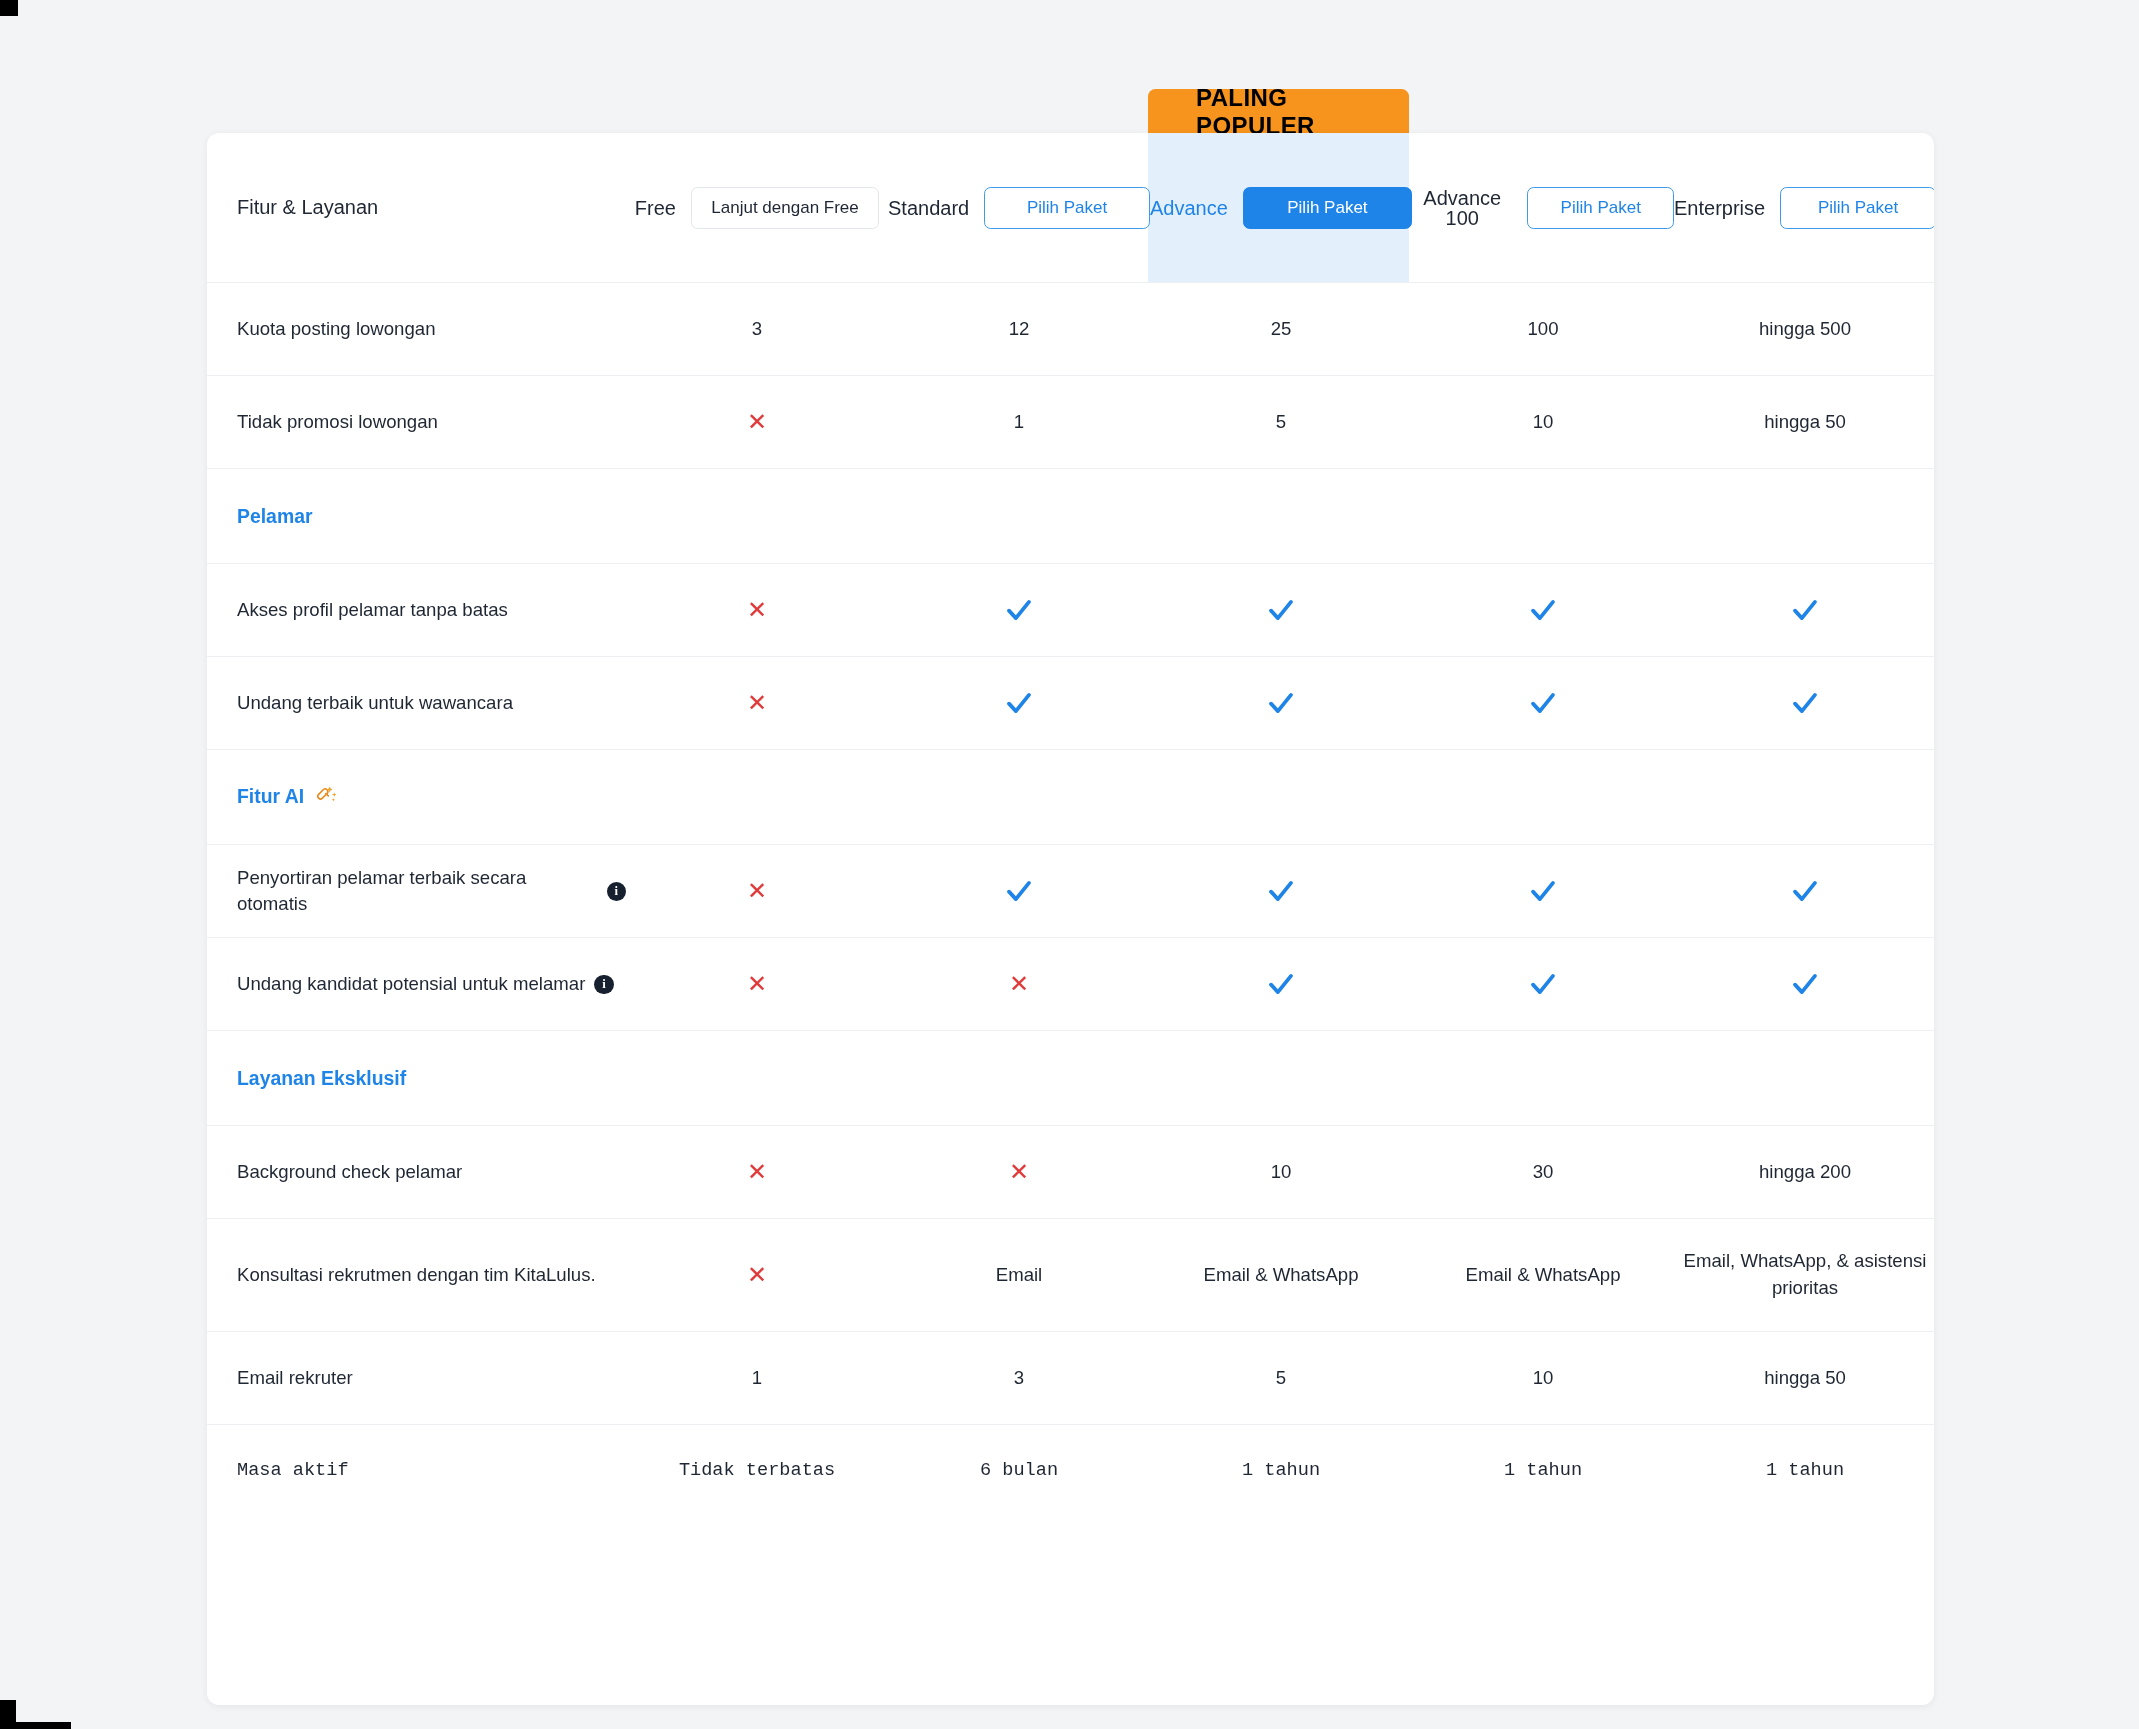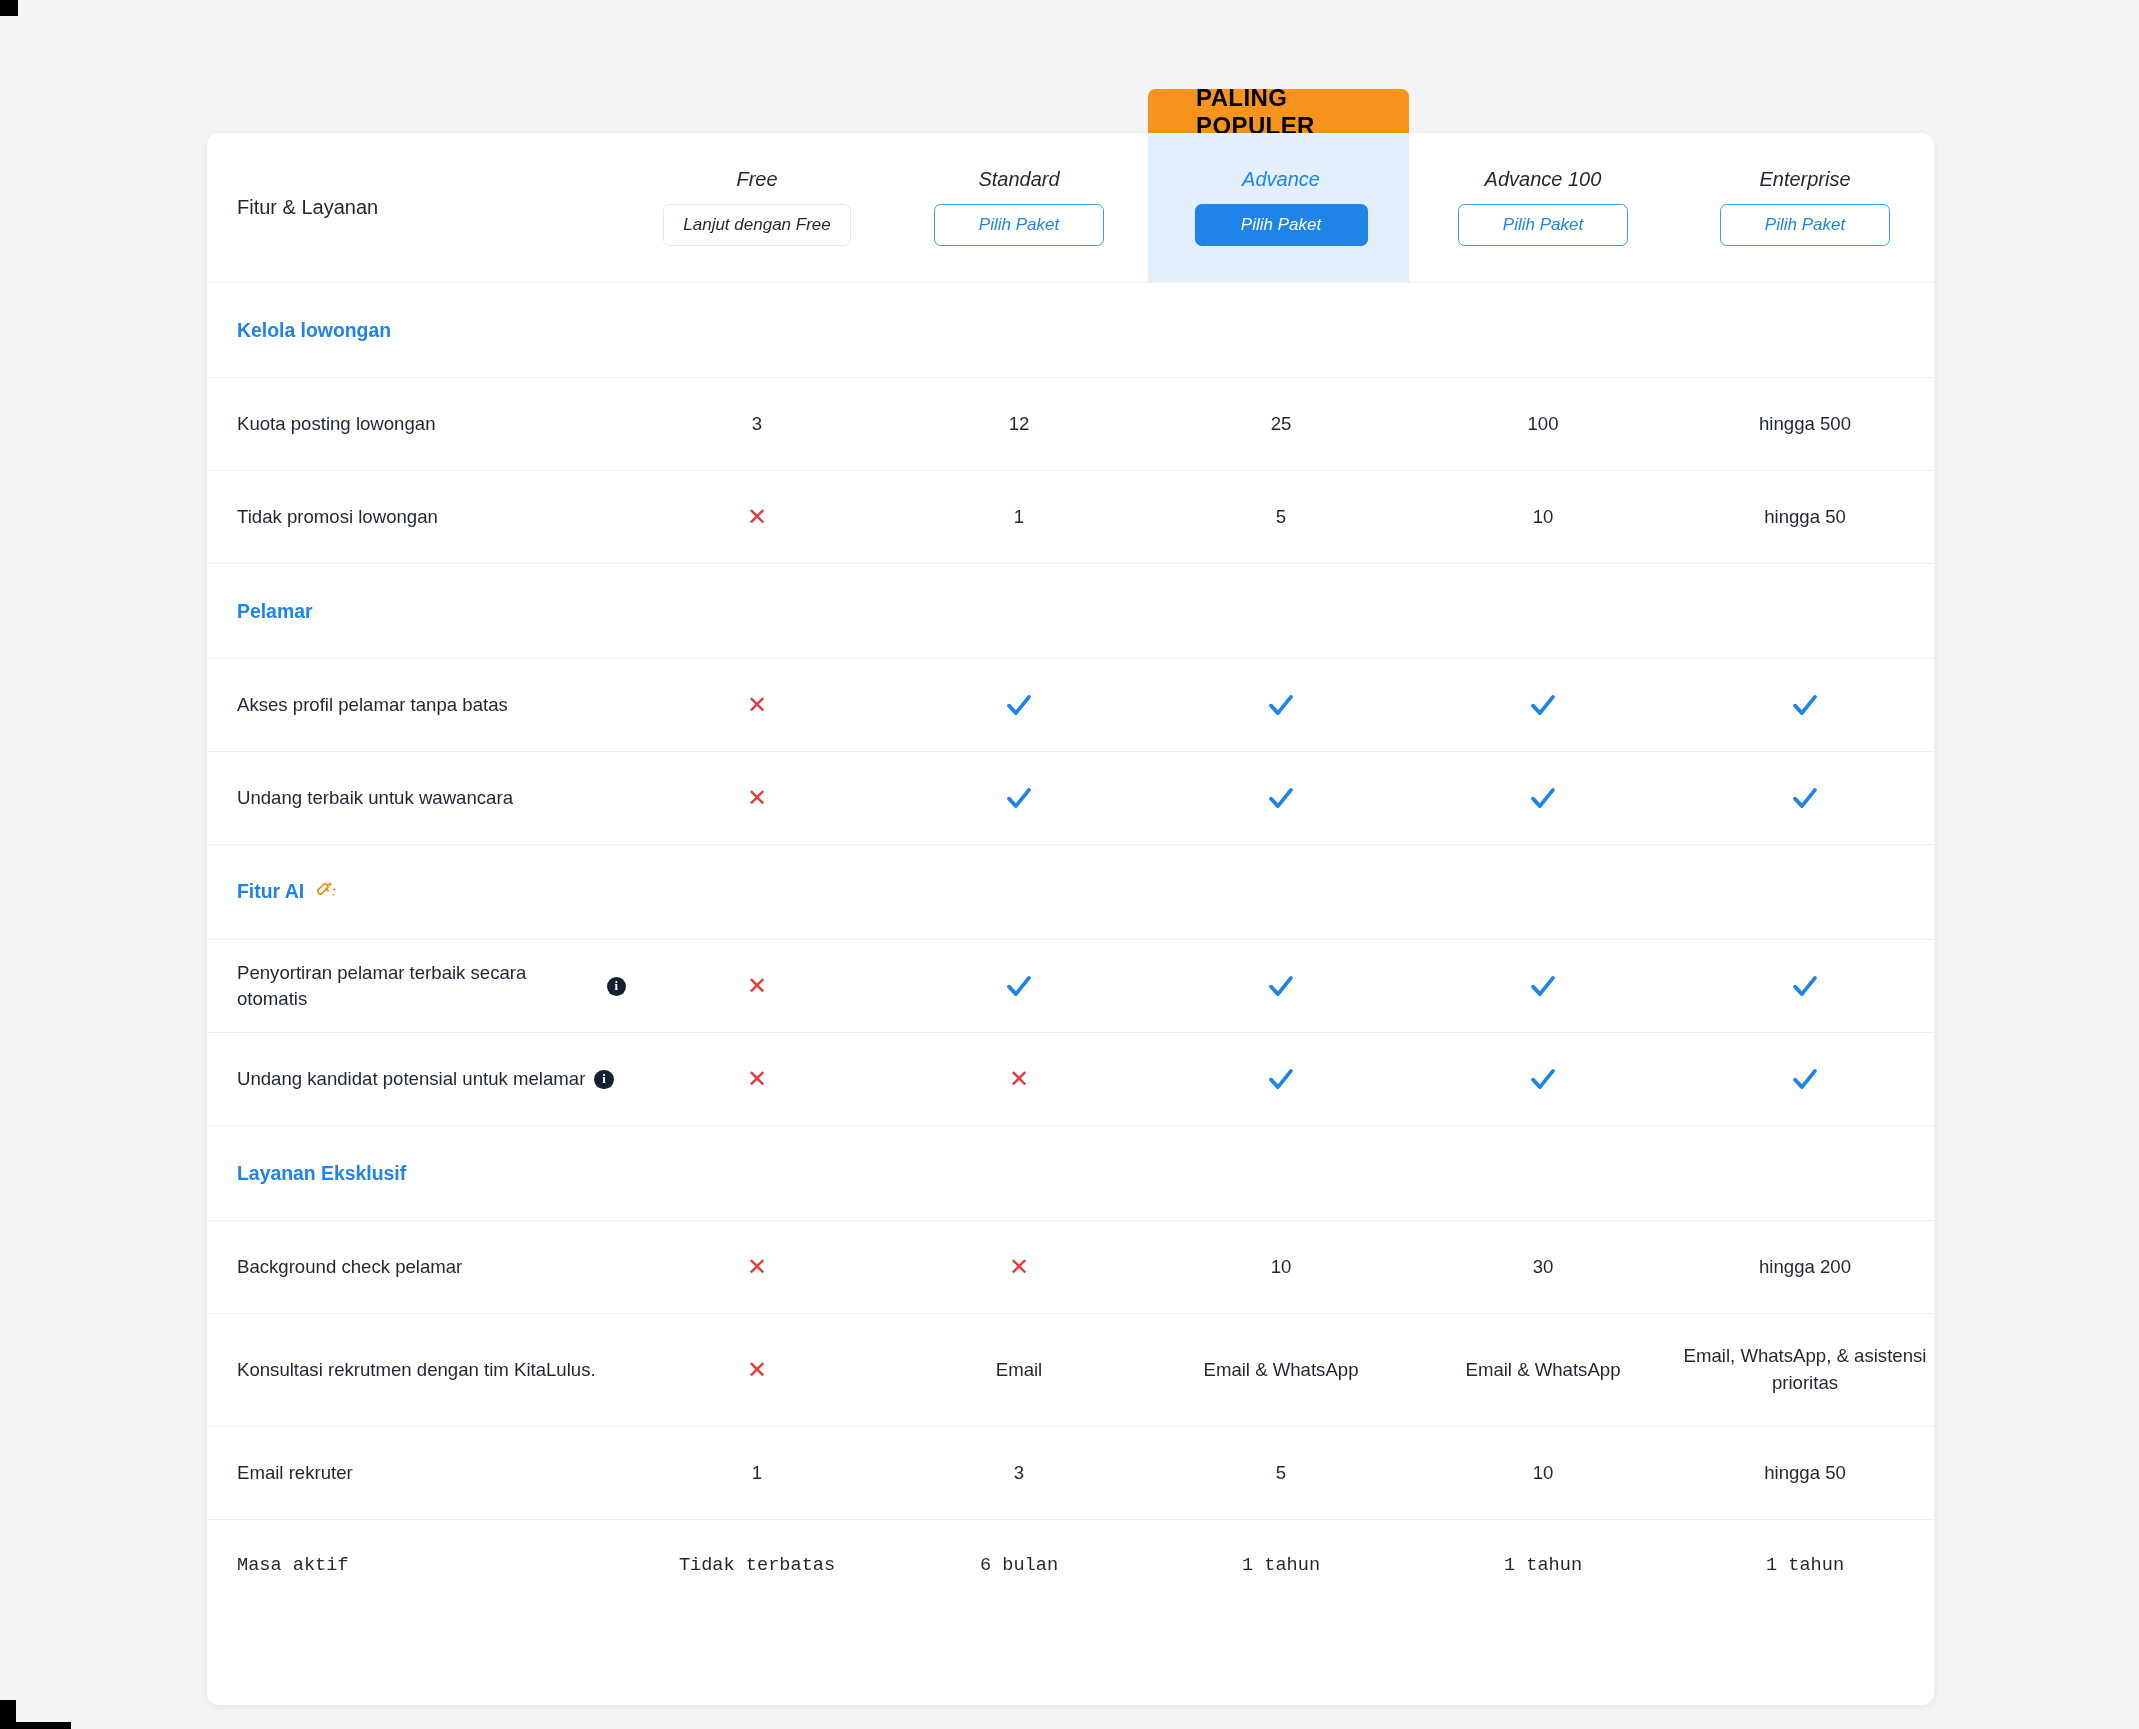--- a/index.html
+++ b/index.html
@@ -81,26 +81,25 @@
   }
   .header-row .c-feature {
     align-items: center;
   }
   .header-title {
     font-size: 20px;
     color: #1f2733;
     font-weight: 400;
   }
   .plan-head {
-    flex-direction: column;
+    flex-direction: row;
     justify-content: center;
     gap: 15px;
     position: relative;
     z-index: 2;
-    font-style: italic;
   }
   .plan-name {
     font-size: 20px;
     color: #1f2733;
     font-weight: 400;
     line-height: 1;
   }
   .plan-name.accent { color: #1F84E8; }
   .btn {
     font-family: "Liberation Sans", sans-serif;
@@ -234,25 +233,20 @@
             <div class="btn btn-outline">Pilih Paket</div>
           </div>
           <div class="c-plan plan-head">
             <div class="plan-name">Enterprise</div>
             <div class="btn btn-outline">Pilih Paket</div>
           </div>
         </div>
     </div>
 
     <div id="sections-root">
-        <div class="section-row">
-          <div class="sec-label">
-            <span>Kelola lowongan</span>
-          </div>
-        </div>
         <div class="row feat-row">
           <div class="c-feature">
             <div class="feat-label">
               <span>Kuota posting lowongan</span>
             </div>
           </div>
           <div class="c-plan">
             <span class="cell-text">3</span>
           </div>
           <div class="c-plan">

